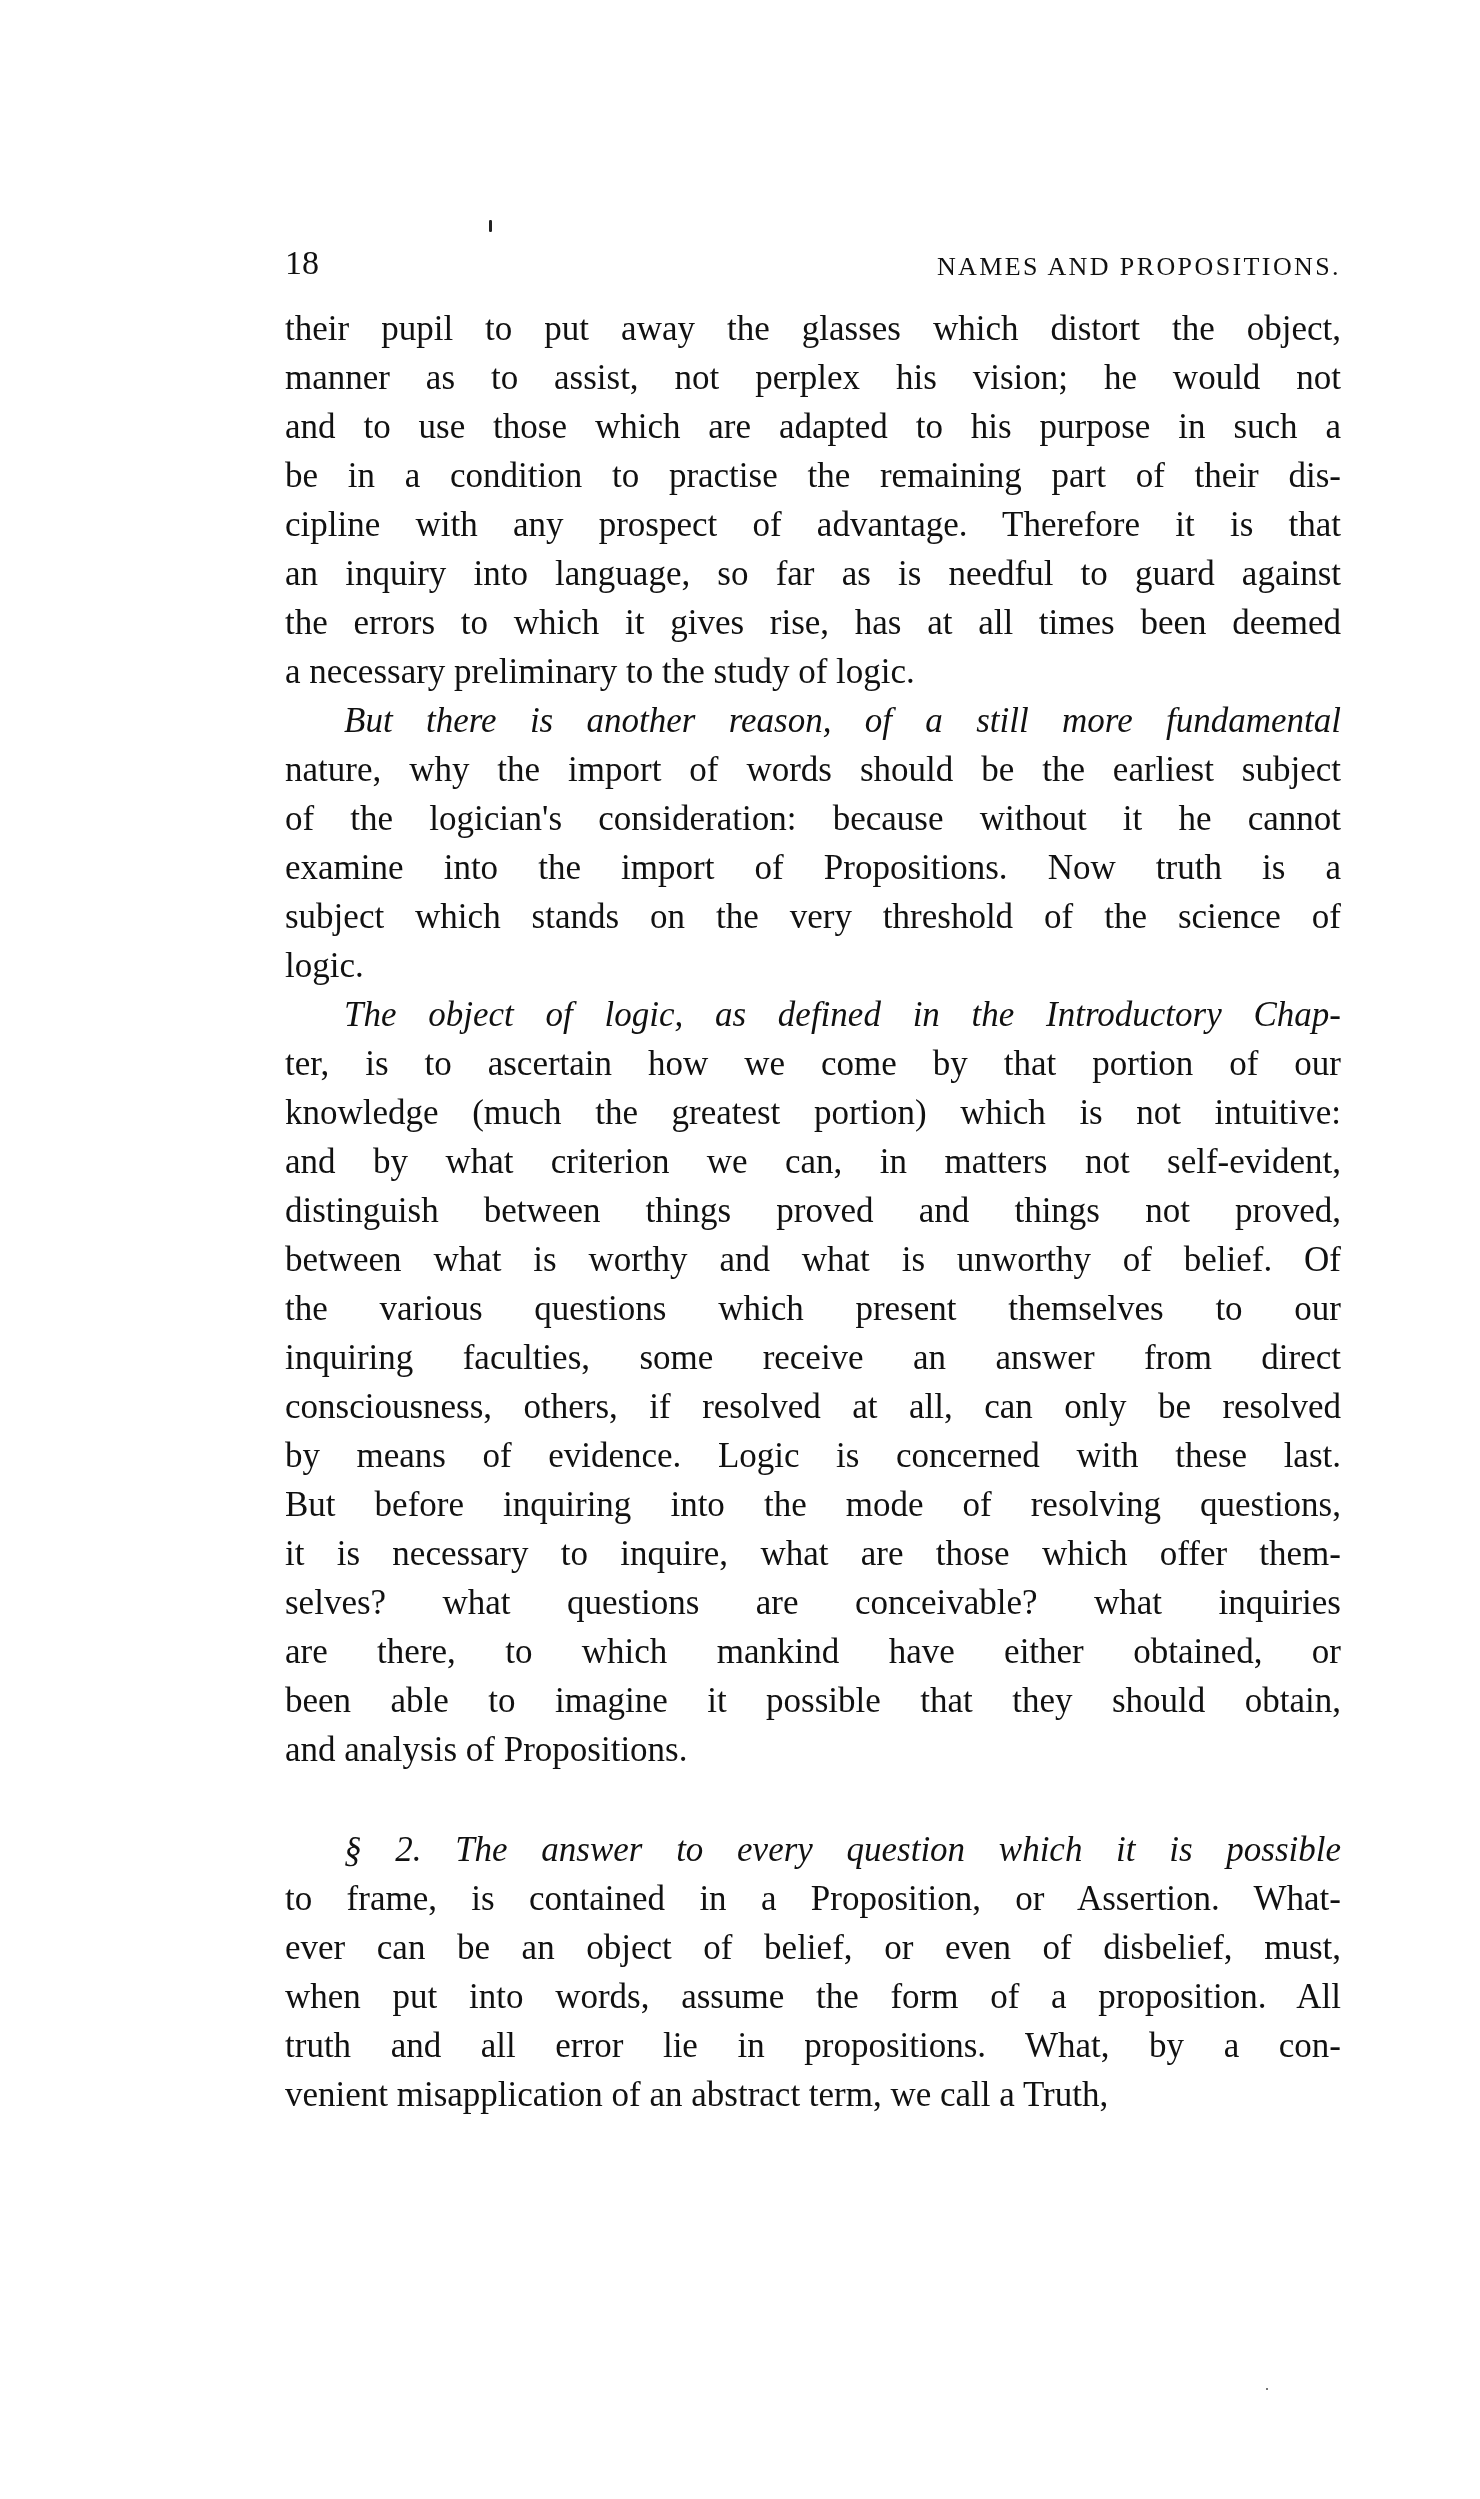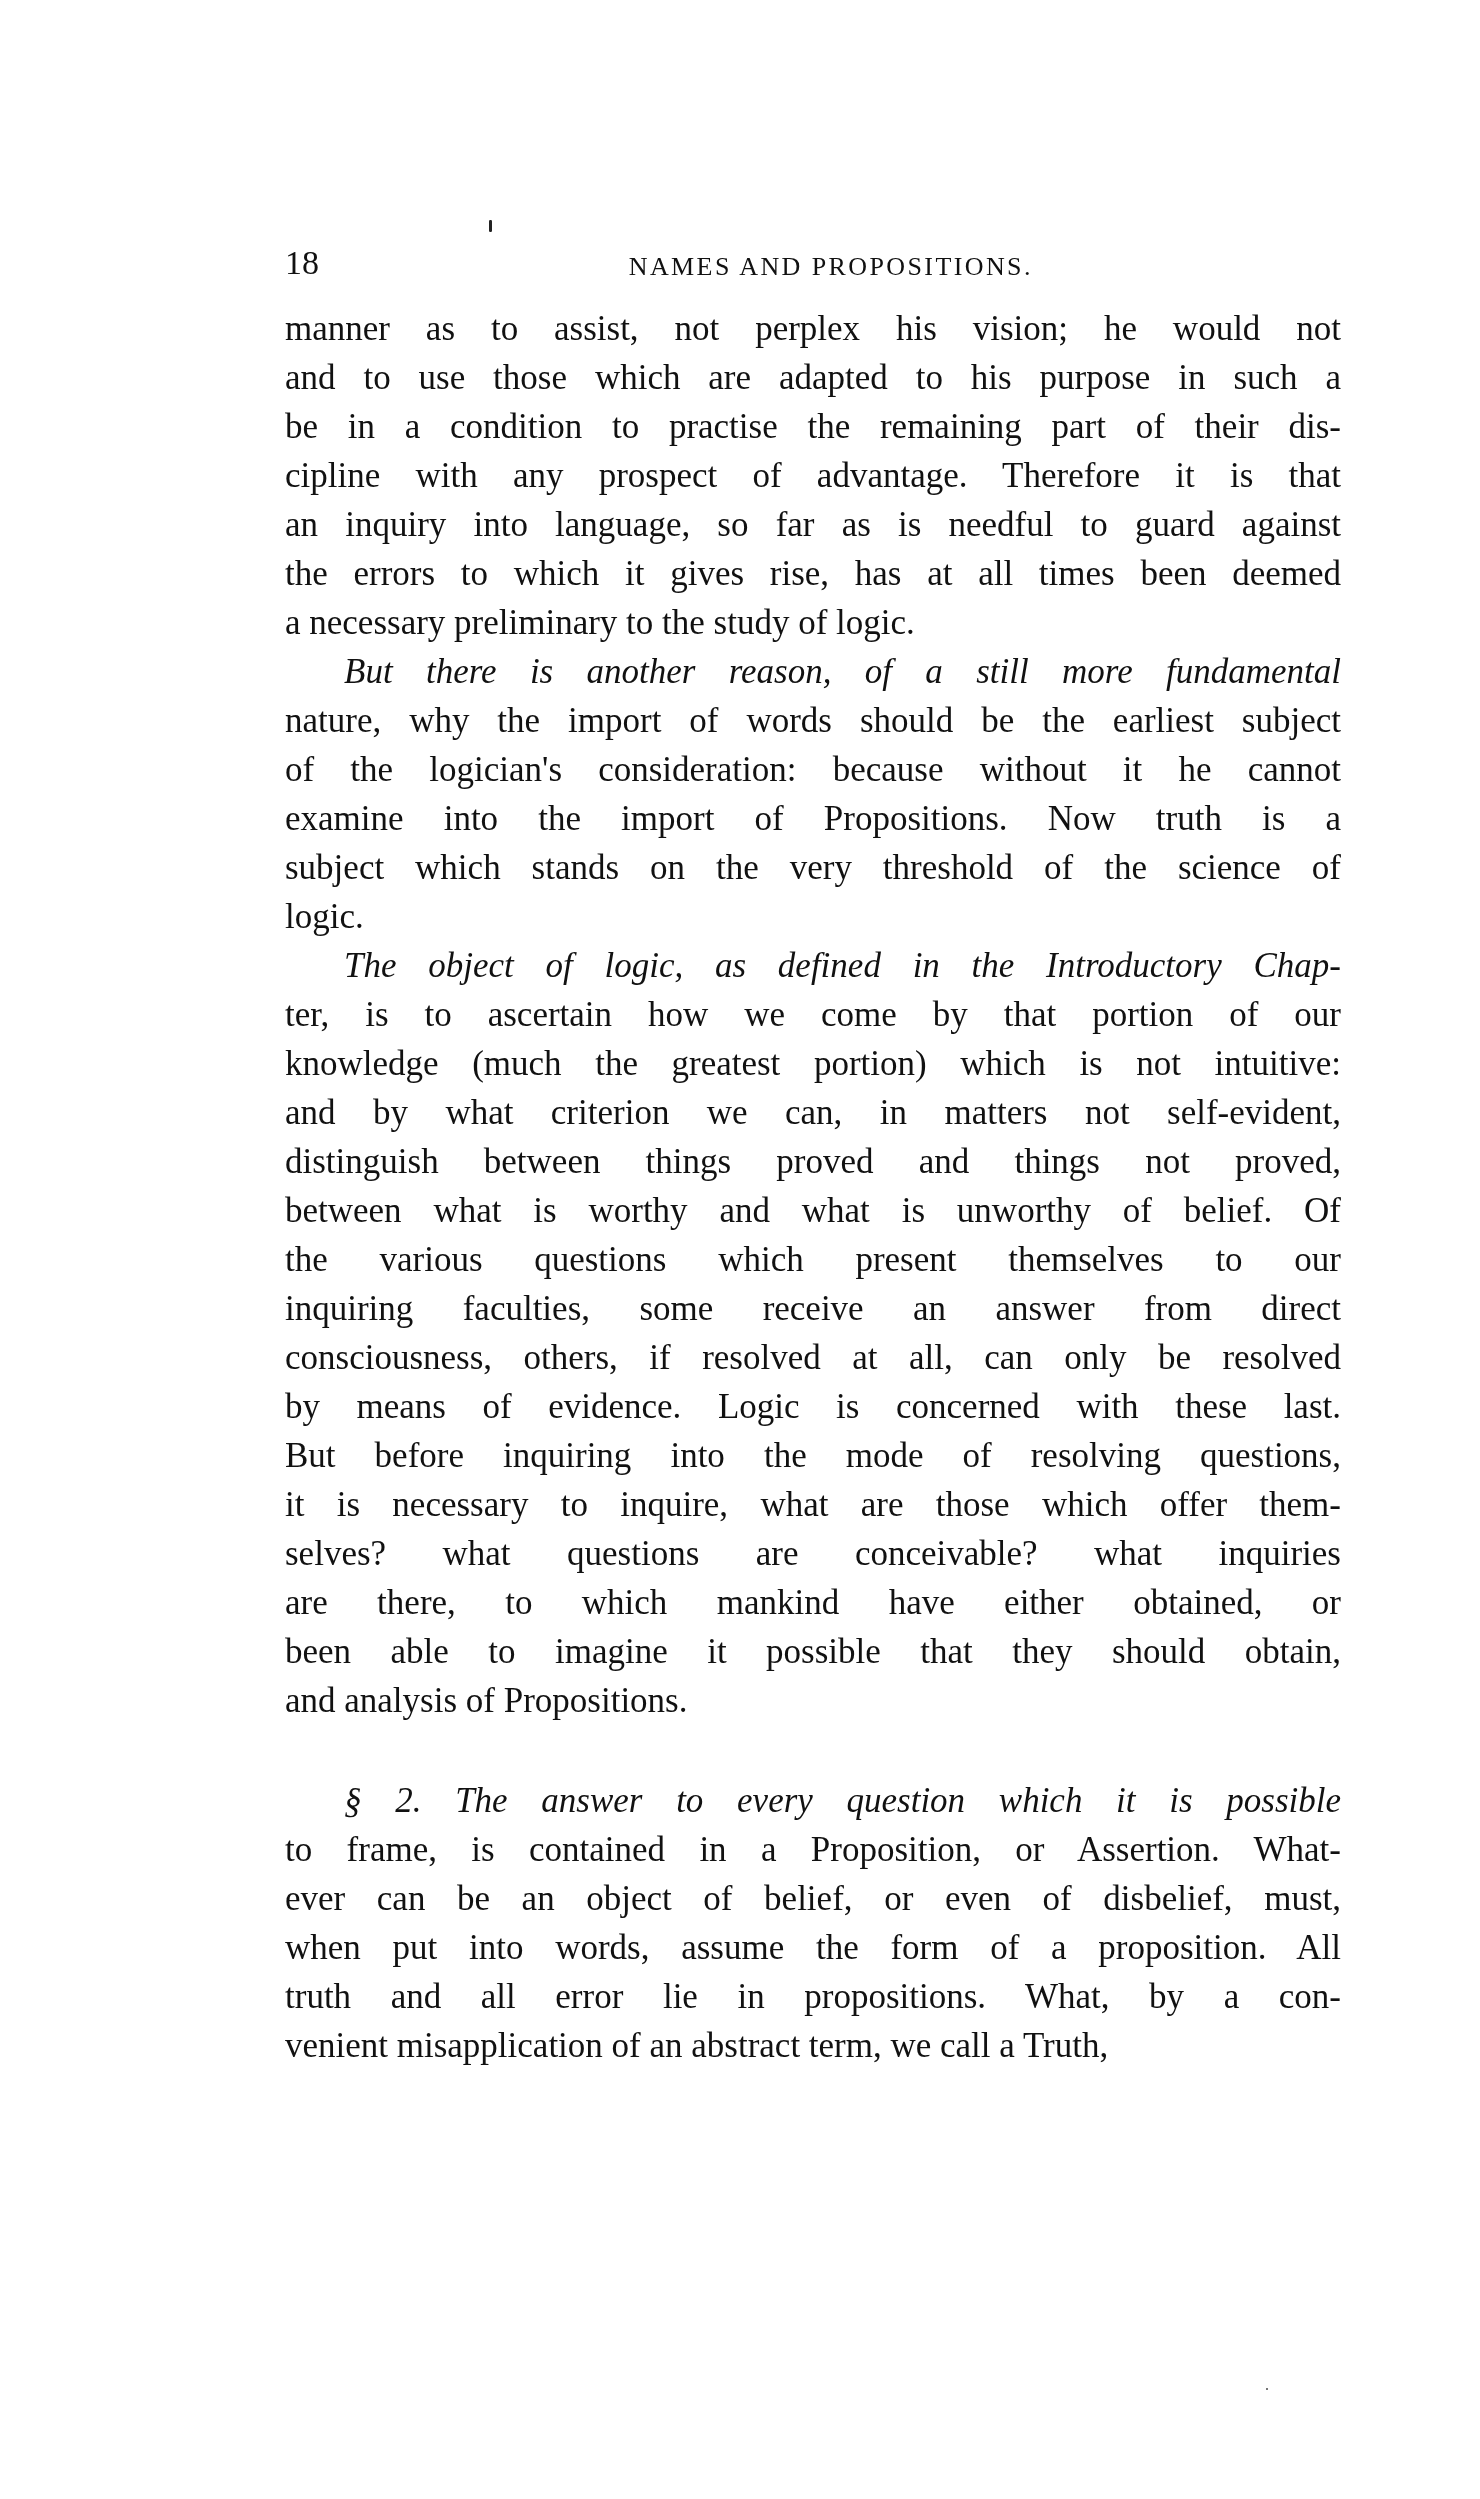--- a/index.html
+++ b/index.html
@@ -1,41 +1,42 @@
 <!DOCTYPE html>
 <html style="font-size:9.4px"><head>
 <meta charset="utf-8">
 <style>
   html, body { margin:0; padding:0; background:#ffffff; }
   body { width:1481px; height:2500px; position:relative; overflow:hidden;
          font-family:"Liberation Serif","DejaVu Serif",serif; color:#111; }
   .page { position:absolute; left:285px; top:224px; width:1056px; }
   .header { position:relative; height:65px;margin-top:15px; }
   .pagenum { position:absolute; left:0; top:0; font-size:34px; line-height:47px; }
-  .running { position:absolute; left:12px; right:0; top:3.5px; text-align:center; font-size:26px;
+  .running { position:absolute; left:12px; right:0; top:3.5px; text-align:right; font-size:26px;
              letter-spacing:2.4px; line-height:47px; padding-left:23.6px; }
   .tick { position:absolute; left:204px; top:-19px; width:2.9px; height:11.8px; background:#222; border-radius:1.2px; }
   .para { font-size:35px; line-height:49px; text-align:justify; margin:0; }
   .para .ln { display:block; text-align:justify; text-align-last:justify; white-space:nowrap; }
   .para .ln.last { text-align-last:left; }
   .indent { padding-left:59px;font-style:italic; }
   .gap { height:51px; }
   .speck { position:absolute; left:1266px; top:2388px; width:1.8px; height:1.8px; background:#777; }
 </style>
 </head>
 <body>
 
 <div class="page">
   <div class="header">
     <span class="tick"></span>
     <span class="pagenum">18</span>
     <div class="running">NAMES AND PROPOSITIONS.</div>
   </div>
   <div id="body-text">
       <p class="para">
+        <span class="ln">their pupil to put away the glasses which distort the object,</span>
         <span class="ln">manner as to assist, not perplex his vision; he would not</span>
         <span class="ln">and to use those which are adapted to his purpose in such a</span>
         <span class="ln">be in a condition to practise the remaining part of their dis-</span>
         <span class="ln">cipline with any prospect of advantage.  Therefore it is that</span>
         <span class="ln">an inquiry into language, so far as is needful to guard against</span>
         <span class="ln">the errors to which it gives rise, has at all times been deemed</span>
         <span class="ln last">a necessary preliminary to the study of logic.</span>
       </p>
       <p class="para">
         <span class="ln indent">But there is another reason, of a still more fundamental</span>

